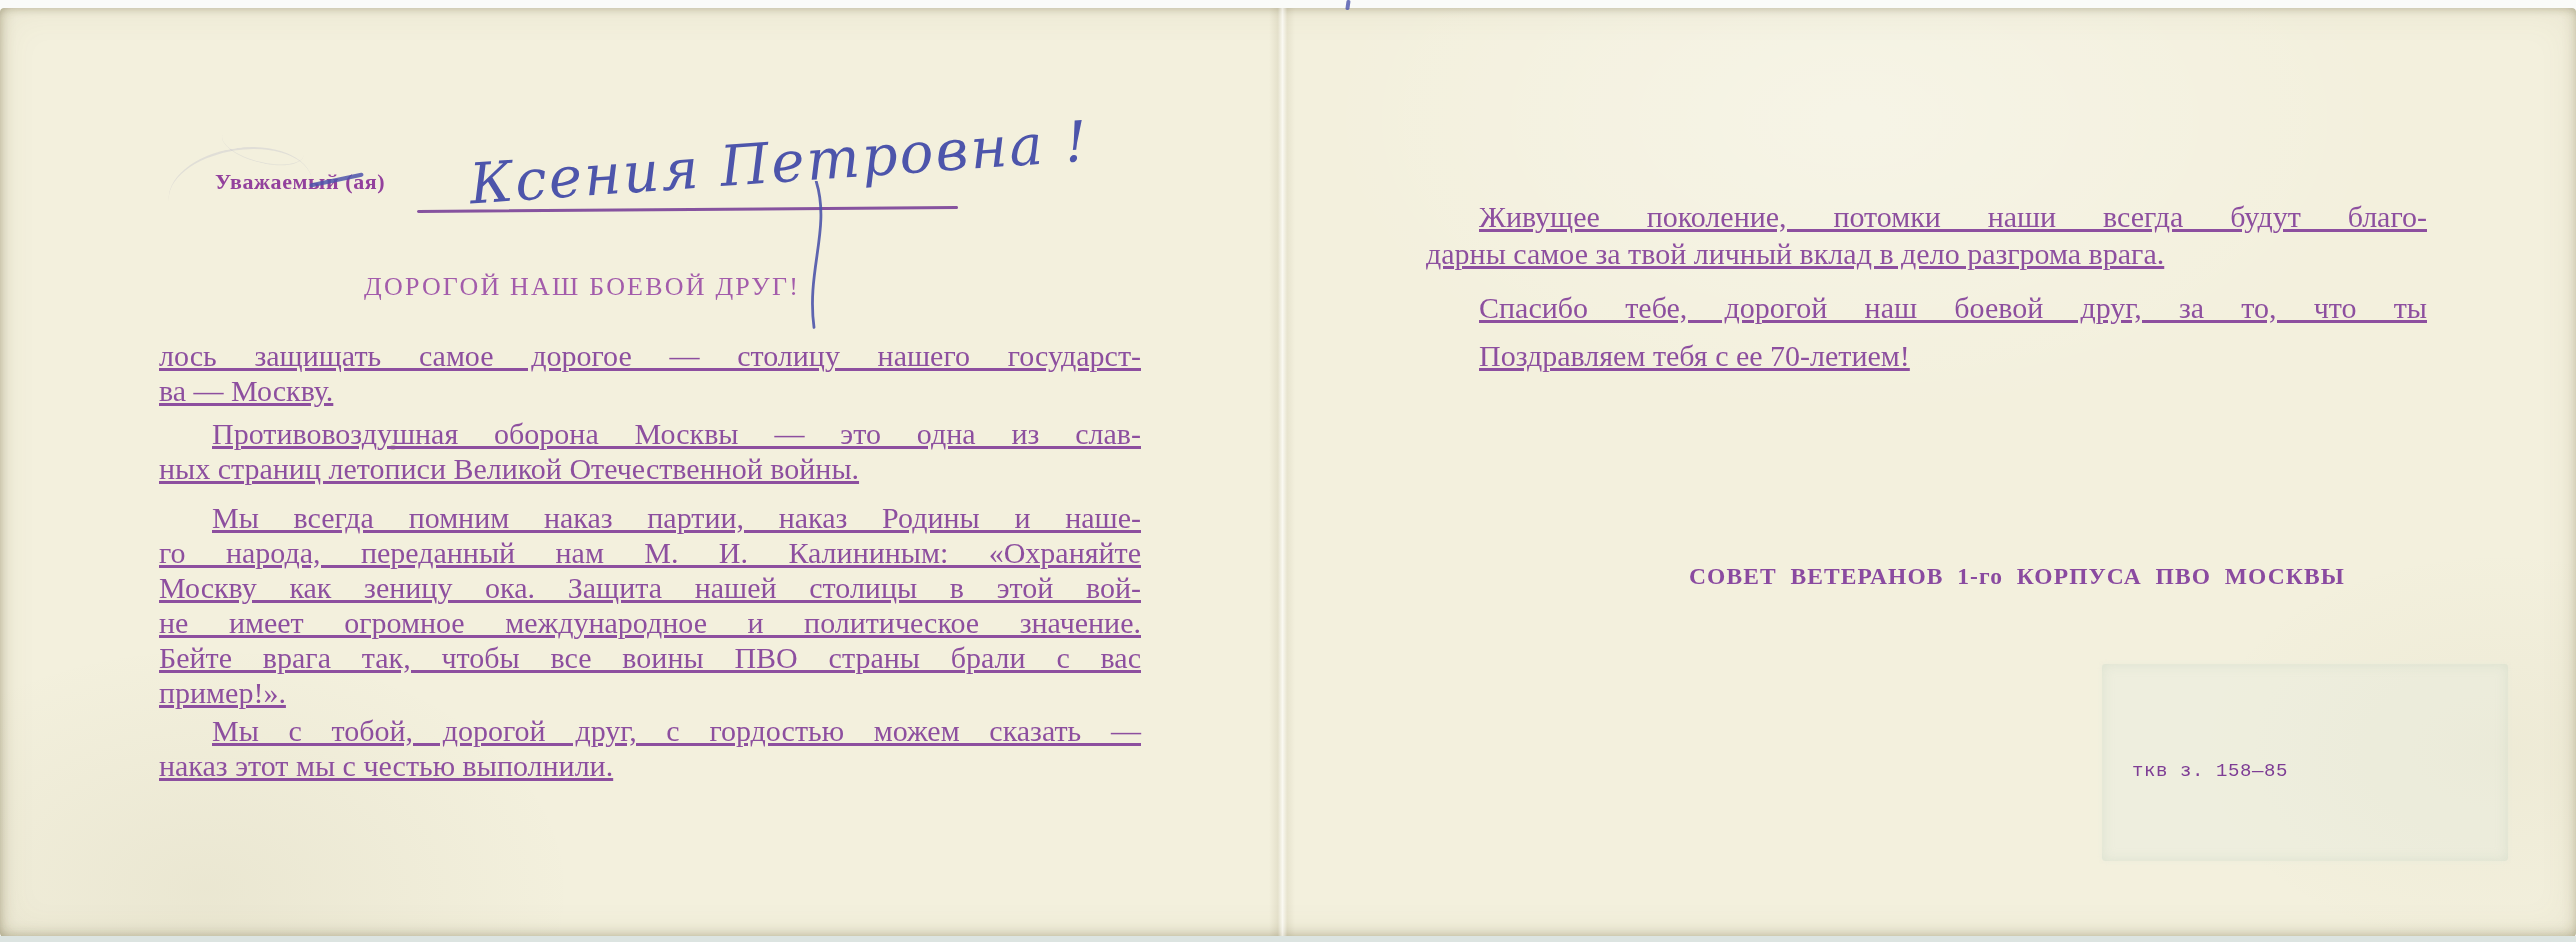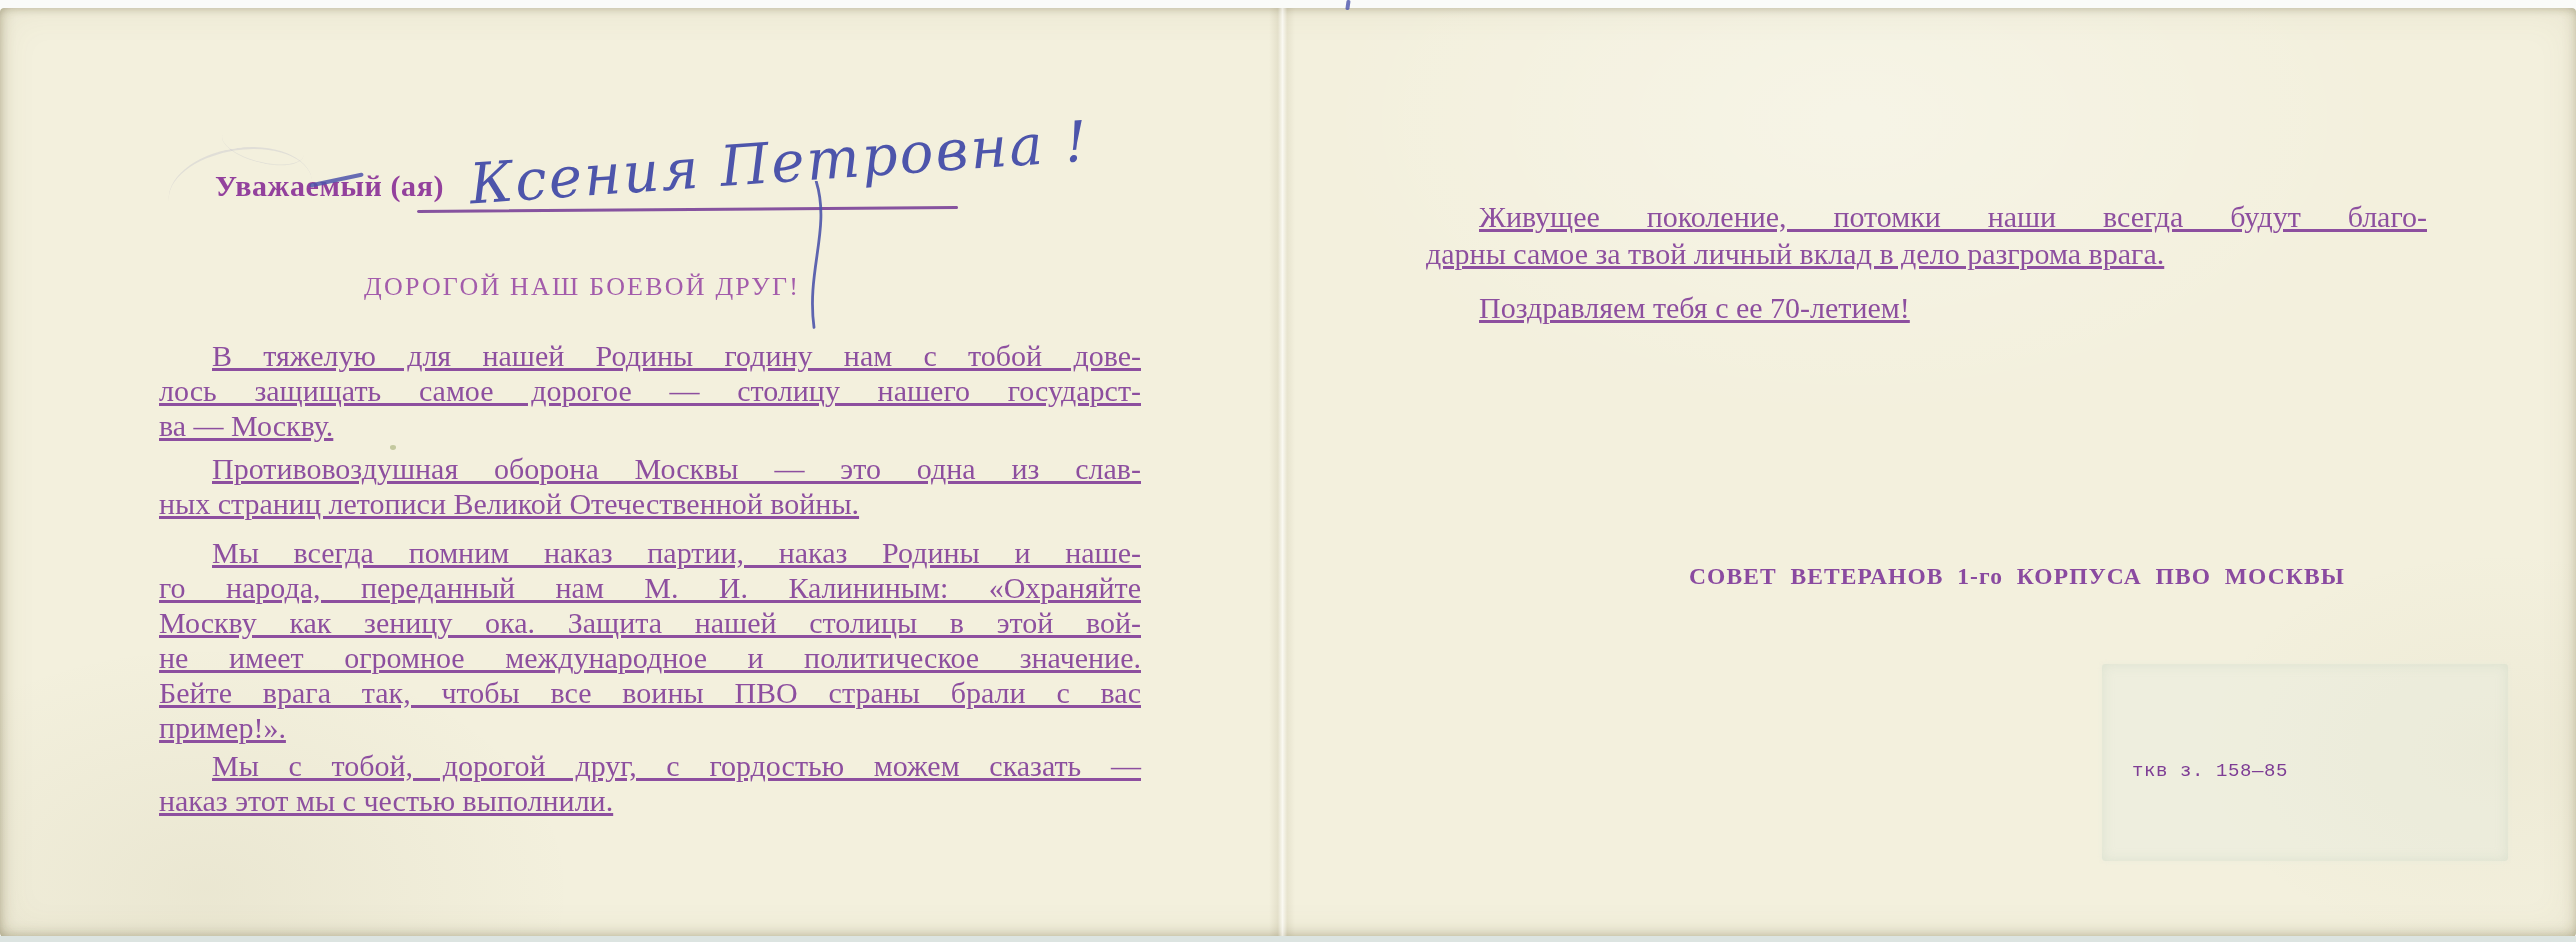--- a/index.html
+++ b/index.html
@@ -44,21 +44,21 @@
       rgba(115,105,65,.09) 70%,
       rgba(0,0,0,0) 100%);
   }
   .pen-mark-top{
     position:absolute;left:1346px;top:-7.8px;width:3.9px;height:9.5px;
     background:var(--pen);transform:rotate(8deg);border-radius:1.7px;opacity:.8;
   }
   
   .salut{
     position:absolute;left:215px;top:161px;
-    font-size:30px;font-weight:bold;color:var(--ink-strong);
+    font-size:22px;font-weight:bold;color:var(--ink-strong);
     letter-spacing:0.6px;white-space:nowrap;text-align:center;
   }
   .pen-strike{
     position:absolute;left:309px;top:170px;width:55px;height:3.9px;
     background:var(--pen);transform:rotate(-12deg);border-radius:2.2px;opacity:.85;
   }
   .handwritten{
     position:absolute;left:469px;top:122px;
     font-size:56px;font-style:italic;color:var(--pen);
     transform:rotate(-4deg);letter-spacing:2.2px;white-space:nowrap;
@@ -144,21 +144,20 @@
       <span class="name-underline"></span>
       <span class="handwritten">Ксения Петровна !</span>
       <svg class="flourish" width="39" height="157" viewBox="0 0 70 280">
         <path d="M22,0 C48,85 4,160 18,262" fill="none" stroke="#4d55ab" stroke-width="5" stroke-linecap="round"></path>
       </svg>
 
       <h1 class="card-title">ДОРОГОЙ НАШ БОЕВОЙ ДРУГ!</h1>
 
       <div class="body-left">
           <div class="para">
-            <div class="pline first">В тяжелую для нашей Родины годину нам с тобой дове-</div>
             <div class="pline">лось защищать самое дорогое — столицу нашего государст-</div>
             <div class="pline lastline">ва — Москву.</div>
           </div>
           <div class="para">
             <div class="pline first">Противовоздушная оборона Москвы — это одна из слав-</div>
             <div class="pline lastline">ных страниц летописи Великой Отечественной войны.</div>
           </div>
           <div class="para">
             <div class="pline first">Мы всегда помним наказ партии, наказ Родины и наше-</div>
             <div class="pline">го народа, переданный нам М. И. Калининым: «Охраняйте</div>
@@ -176,20 +175,21 @@
 
     <div>
       <div class="stamp-ghost"></div>
 
       <div class="body-right">
           <div class="para">
             <div class="pline first">Живущее поколение, потомки наши всегда будут благо-</div>
             <div class="pline lastline">дарны самое за твой личный вклад в дело разгрома врага.</div>
           </div>
           <div class="para">
+            <div class="pline first">Спасибо тебе, дорогой наш боевой друг, за то, что ты</div>
           </div>
           <div class="para">
             <div class="pline first lastline">Поздравляем тебя с ее 70-летием!</div>
           </div>
         </div>
 
       <div class="committee">СОВЕТ ВЕТЕРАНОВ 1-го КОРПУСА ПВО МОСКВЫ</div>
 
       <div class="imprint">ткв з. 158—85</div>
     </div>

